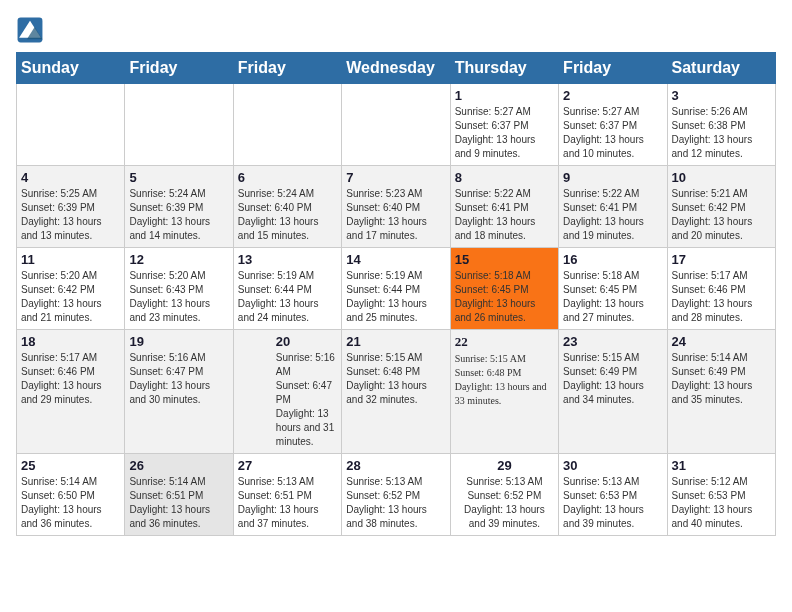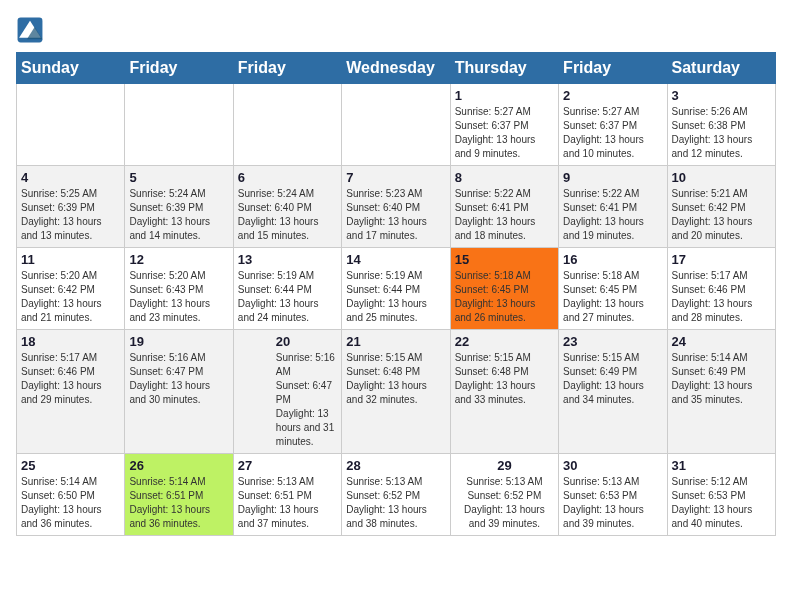--- a/index.html
+++ b/index.html
@@ -256,21 +256,21 @@
           <div class="day-info" style="white-space: pre-line;">Sunrise: 5:16 AM
 Sunset: 6:47 PM
 Daylight: 13 hours and 31 minutes.</div>
         </td>
         <td style="background: rgb(242, 242, 242);">
           <span class="day-number">21</span>
           <div class="day-info" style="white-space: pre-line;">Sunrise: 5:15 AM
 Sunset: 6:48 PM
 Daylight: 13 hours and 32 minutes.</div>
         </td>
-        <td style="background: rgb(242, 242, 242);">
+        <td style="background: rgb(242, 242, 242); font-family: Liberation Serif, serif;">
           <span class="day-number">22</span>
           <div class="day-info" style="white-space: pre-line;">Sunrise: 5:15 AM
 Sunset: 6:48 PM
 Daylight: 13 hours and 33 minutes.</div>
         </td>
         <td style="background: rgb(242, 242, 242);">
           <span class="day-number">23</span>
           <div class="day-info" style="white-space: pre-line;">Sunrise: 5:15 AM
 Sunset: 6:49 PM
 Daylight: 13 hours and 34 minutes.</div>
@@ -282,21 +282,21 @@
 Daylight: 13 hours and 35 minutes.</div>
         </td>
       </tr>
       <tr>
         <td style="background: rgb(255, 255, 255);">
           <span class="day-number">25</span>
           <div class="day-info" style="white-space: pre-line;">Sunrise: 5:14 AM
 Sunset: 6:50 PM
 Daylight: 13 hours and 36 minutes.</div>
         </td>
-        <td style="background: #bef264;">
+        <td style="background: #e5e5e5;">
           <span class="day-number">26</span>
           <div class="day-info" style="white-space: pre-line;">Sunrise: 5:14 AM
 Sunset: 6:51 PM
 Daylight: 13 hours and 36 minutes.</div>
         </td>
         <td style="background: rgb(255, 255, 255);">
           <span class="day-number">27</span>
           <div class="day-info" style="white-space: pre-line;">Sunrise: 5:13 AM
 Sunset: 6:51 PM
 Daylight: 13 hours and 37 minutes.</div>

